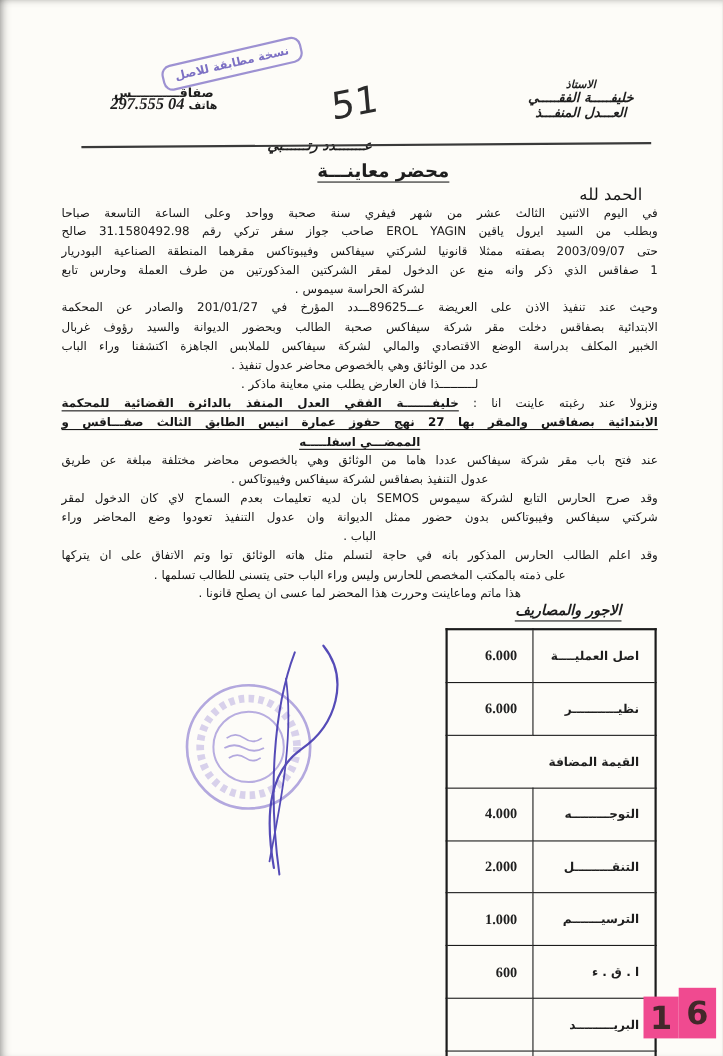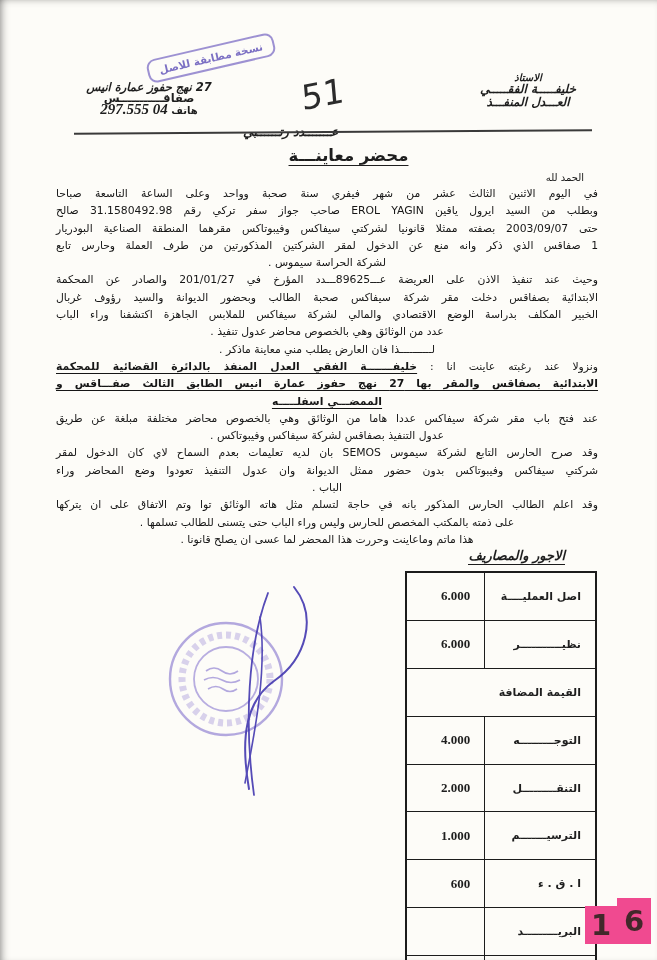--- a/index.html
+++ b/index.html
@@ -34,21 +34,21 @@
   .doc-title{
     position:absolute;left:0;top:146px;width:100%;text-align:center;direction:rtl;
     font-size:16.5px;font-weight:bold;padding-left:20px;
   }
   .doc-title span{text-decoration:underline;text-underline-offset:4px;}
   
   .body-text{
     position:absolute;left:56px;top:169px;width:542px;direction:rtl;
     font-size:10.8px;line-height:17.3px;color:#161616;
   }
-  .basmala{text-align:right;padding-left:0;padding-right:14px;font-size:10px;height:16px;}
+  .basmala{text-align:right;padding-left:0;padding-right:14px;font-size:15px;height:16px;}
   .jl{text-align:justify;text-align-last:justify;}
   .cl{text-align:center;text-align-last:center;}
   .bu{font-weight:bold;}
   .bu,.u{text-decoration:underline;text-underline-offset:3px;}
   
   .fees-title{
     position:absolute;right:92px;top:548px;direction:rtl;
     font-size:13px;font-weight:bold;font-style:italic;
     border-bottom:1.6px solid #1c1c1c;padding-bottom:1px;
   }
@@ -73,21 +73,20 @@
 </head>
 <body>
 
 <div class="page">
 
   <div class="copy-stamp">
     <span>نسخة مطابقة للاصل</span>
   </div>
 
   <div class="address">
-    <div class="l1">27 نهج حفوز عمارة انيس</div>
     <div class="l2">صفاقـــــــــــس</div>
     <div class="l3">
       <span>هاتف</span>
       <span class="phone">04 297.555</span>
     </div>
   </div>
 
   <div class="serial-num">51</div>
   <div class="serial-label">عـــــــدد رتــــــبي</div>
 

